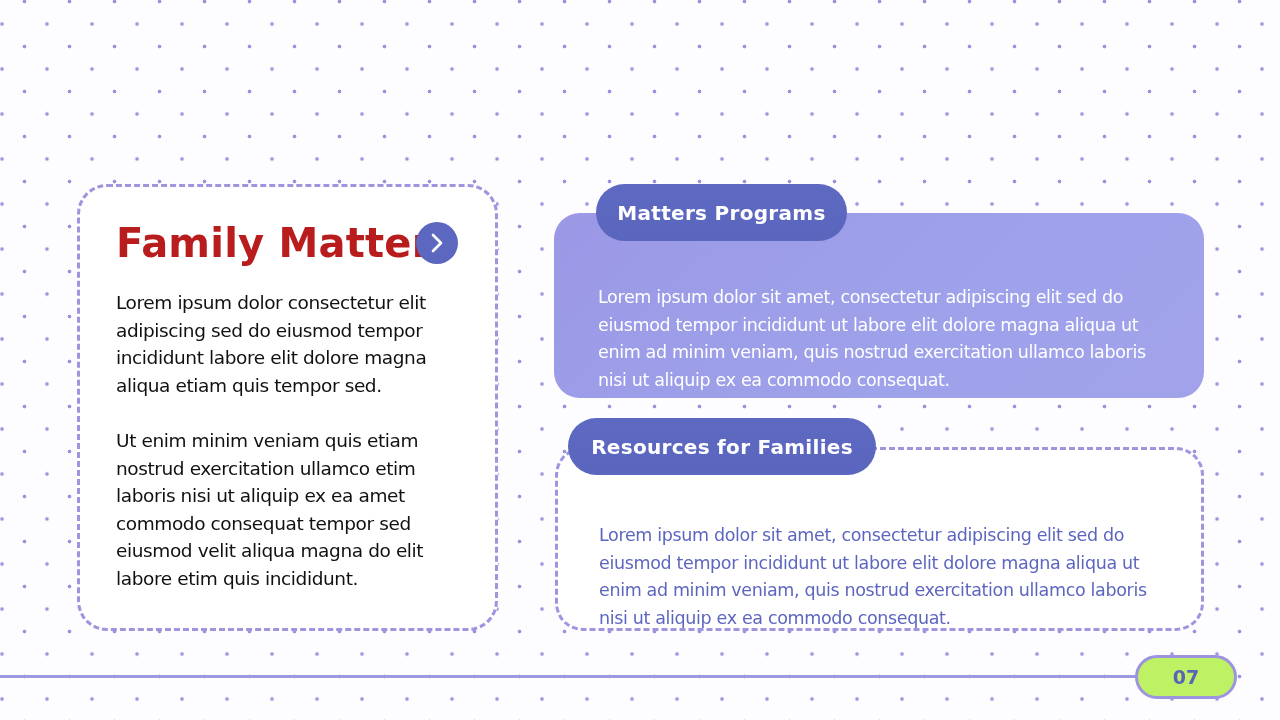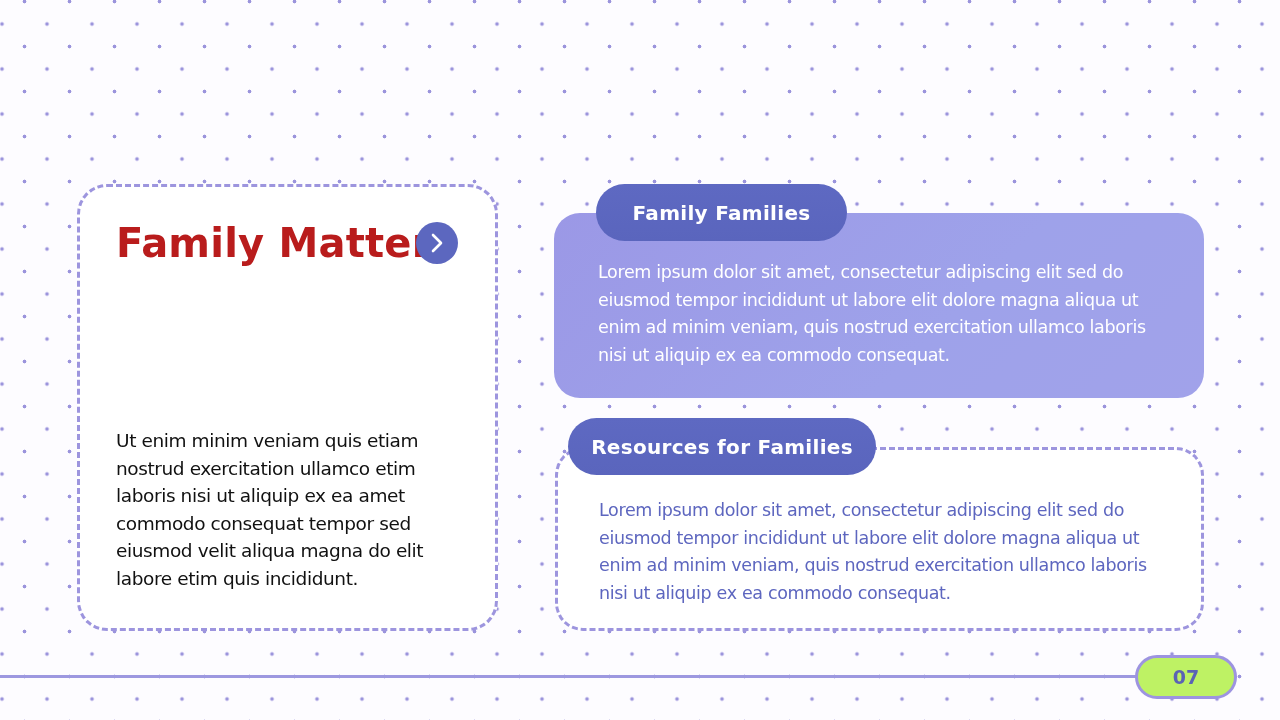--- a/index.html
+++ b/index.html
@@ -91,20 +91,21 @@
     .pill-programs { left: 596px; top: 184px; width: 251px; }
     .pill-resources { left: 568px; top: 418px; width: 308px; }
 
     .card-body {
       position: absolute;
       left: 44px;
       width: 580px;
       font-size: 17.5px;
       line-height: 27.5px;
       letter-spacing: -0.35px;
+      margin-top: 25px;
     }
     .programs-card .card-body { top: 46px; color: #ffffff; }
 
     
     .resources-card {
       position: absolute;
       left: 555px; top: 447px;
       width: 649px; height: 184px;
       background: #ffffff;
       border: 3px dashed #9d95de;
@@ -138,27 +139,28 @@
 <div class="slide">
 
 
   <div class="left-card">
     <div class="card-heading">Family Matters</div>
     <div class="arrow-btn">
       <svg width="16" height="22" viewBox="0 0 16 22">
         <path d="M4 3 L12 11 L4 19" fill="none" stroke="#ffffff" stroke-width="2.6" stroke-linecap="round" stroke-linejoin="round"></path>
       </svg>
     </div>
+    <p class="para para1">Lorem ipsum dolor consectetur elit adipiscing sed do eiusmod tempor incididunt labore elit dolore magna aliqua etiam quis tempor sed.</p>
     <p class="para para2">Ut enim minim veniam quis etiam nostrud exercitation ullamco etim laboris nisi ut aliquip ex ea amet commodo consequat tempor sed eiusmod velit aliqua magna do elit labore etim quis incididunt.</p>
   </div>
 
   <div class="programs-card">
     <p class="card-body">Lorem ipsum dolor sit amet, consectetur adipiscing elit sed do eiusmod tempor incididunt ut labore elit dolore magna aliqua ut enim ad minim veniam, quis nostrud exercitation ullamco laboris nisi ut aliquip ex ea commodo consequat.</p>
   </div>
-  <div class="pill pill-programs">Family Families</div>
+  <div class="pill pill-programs">Matters Programs</div>
 
   <div class="resources-card">
     <p class="card-body">Lorem ipsum dolor sit amet, consectetur adipiscing elit sed do eiusmod tempor incididunt ut labore elit dolore magna aliqua ut enim ad minim veniam, quis nostrud exercitation ullamco laboris nisi ut aliquip ex ea commodo consequat.</p>
   </div>
   <div class="pill pill-resources">Resources for Families</div>
 
   <div class="footer-line"></div>
   <div class="page-pill">07</div>
 
 </div>

